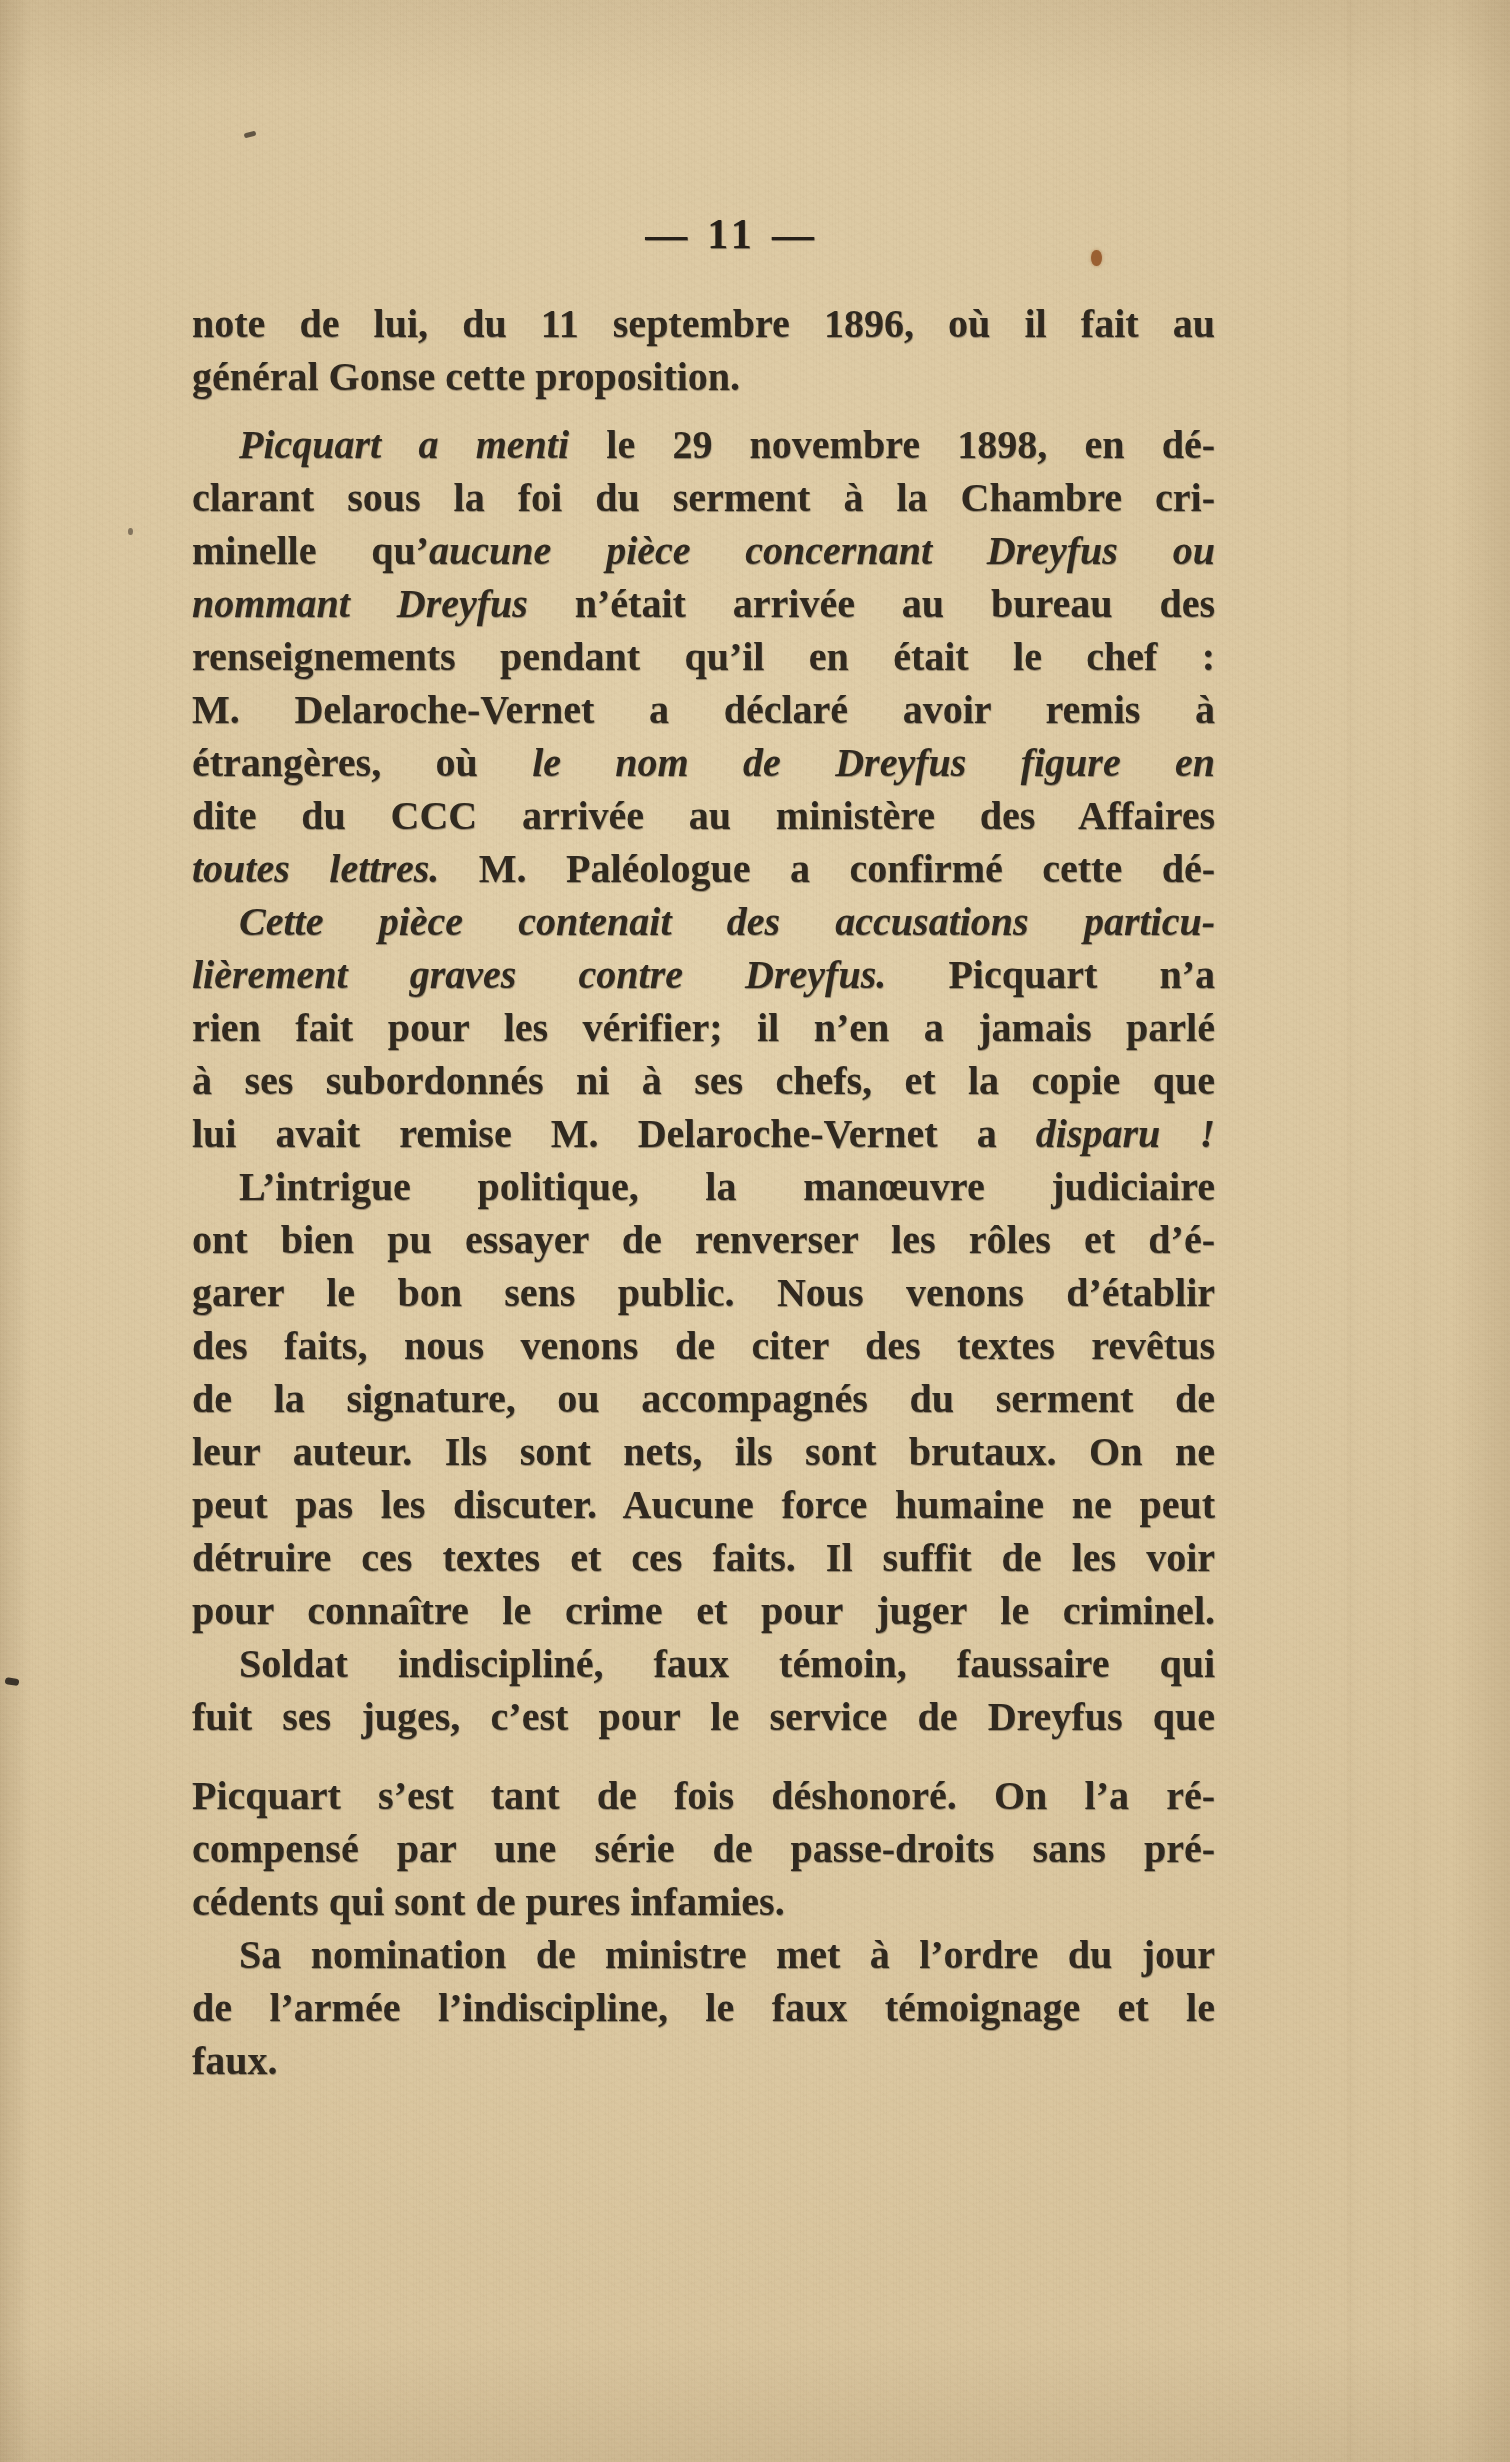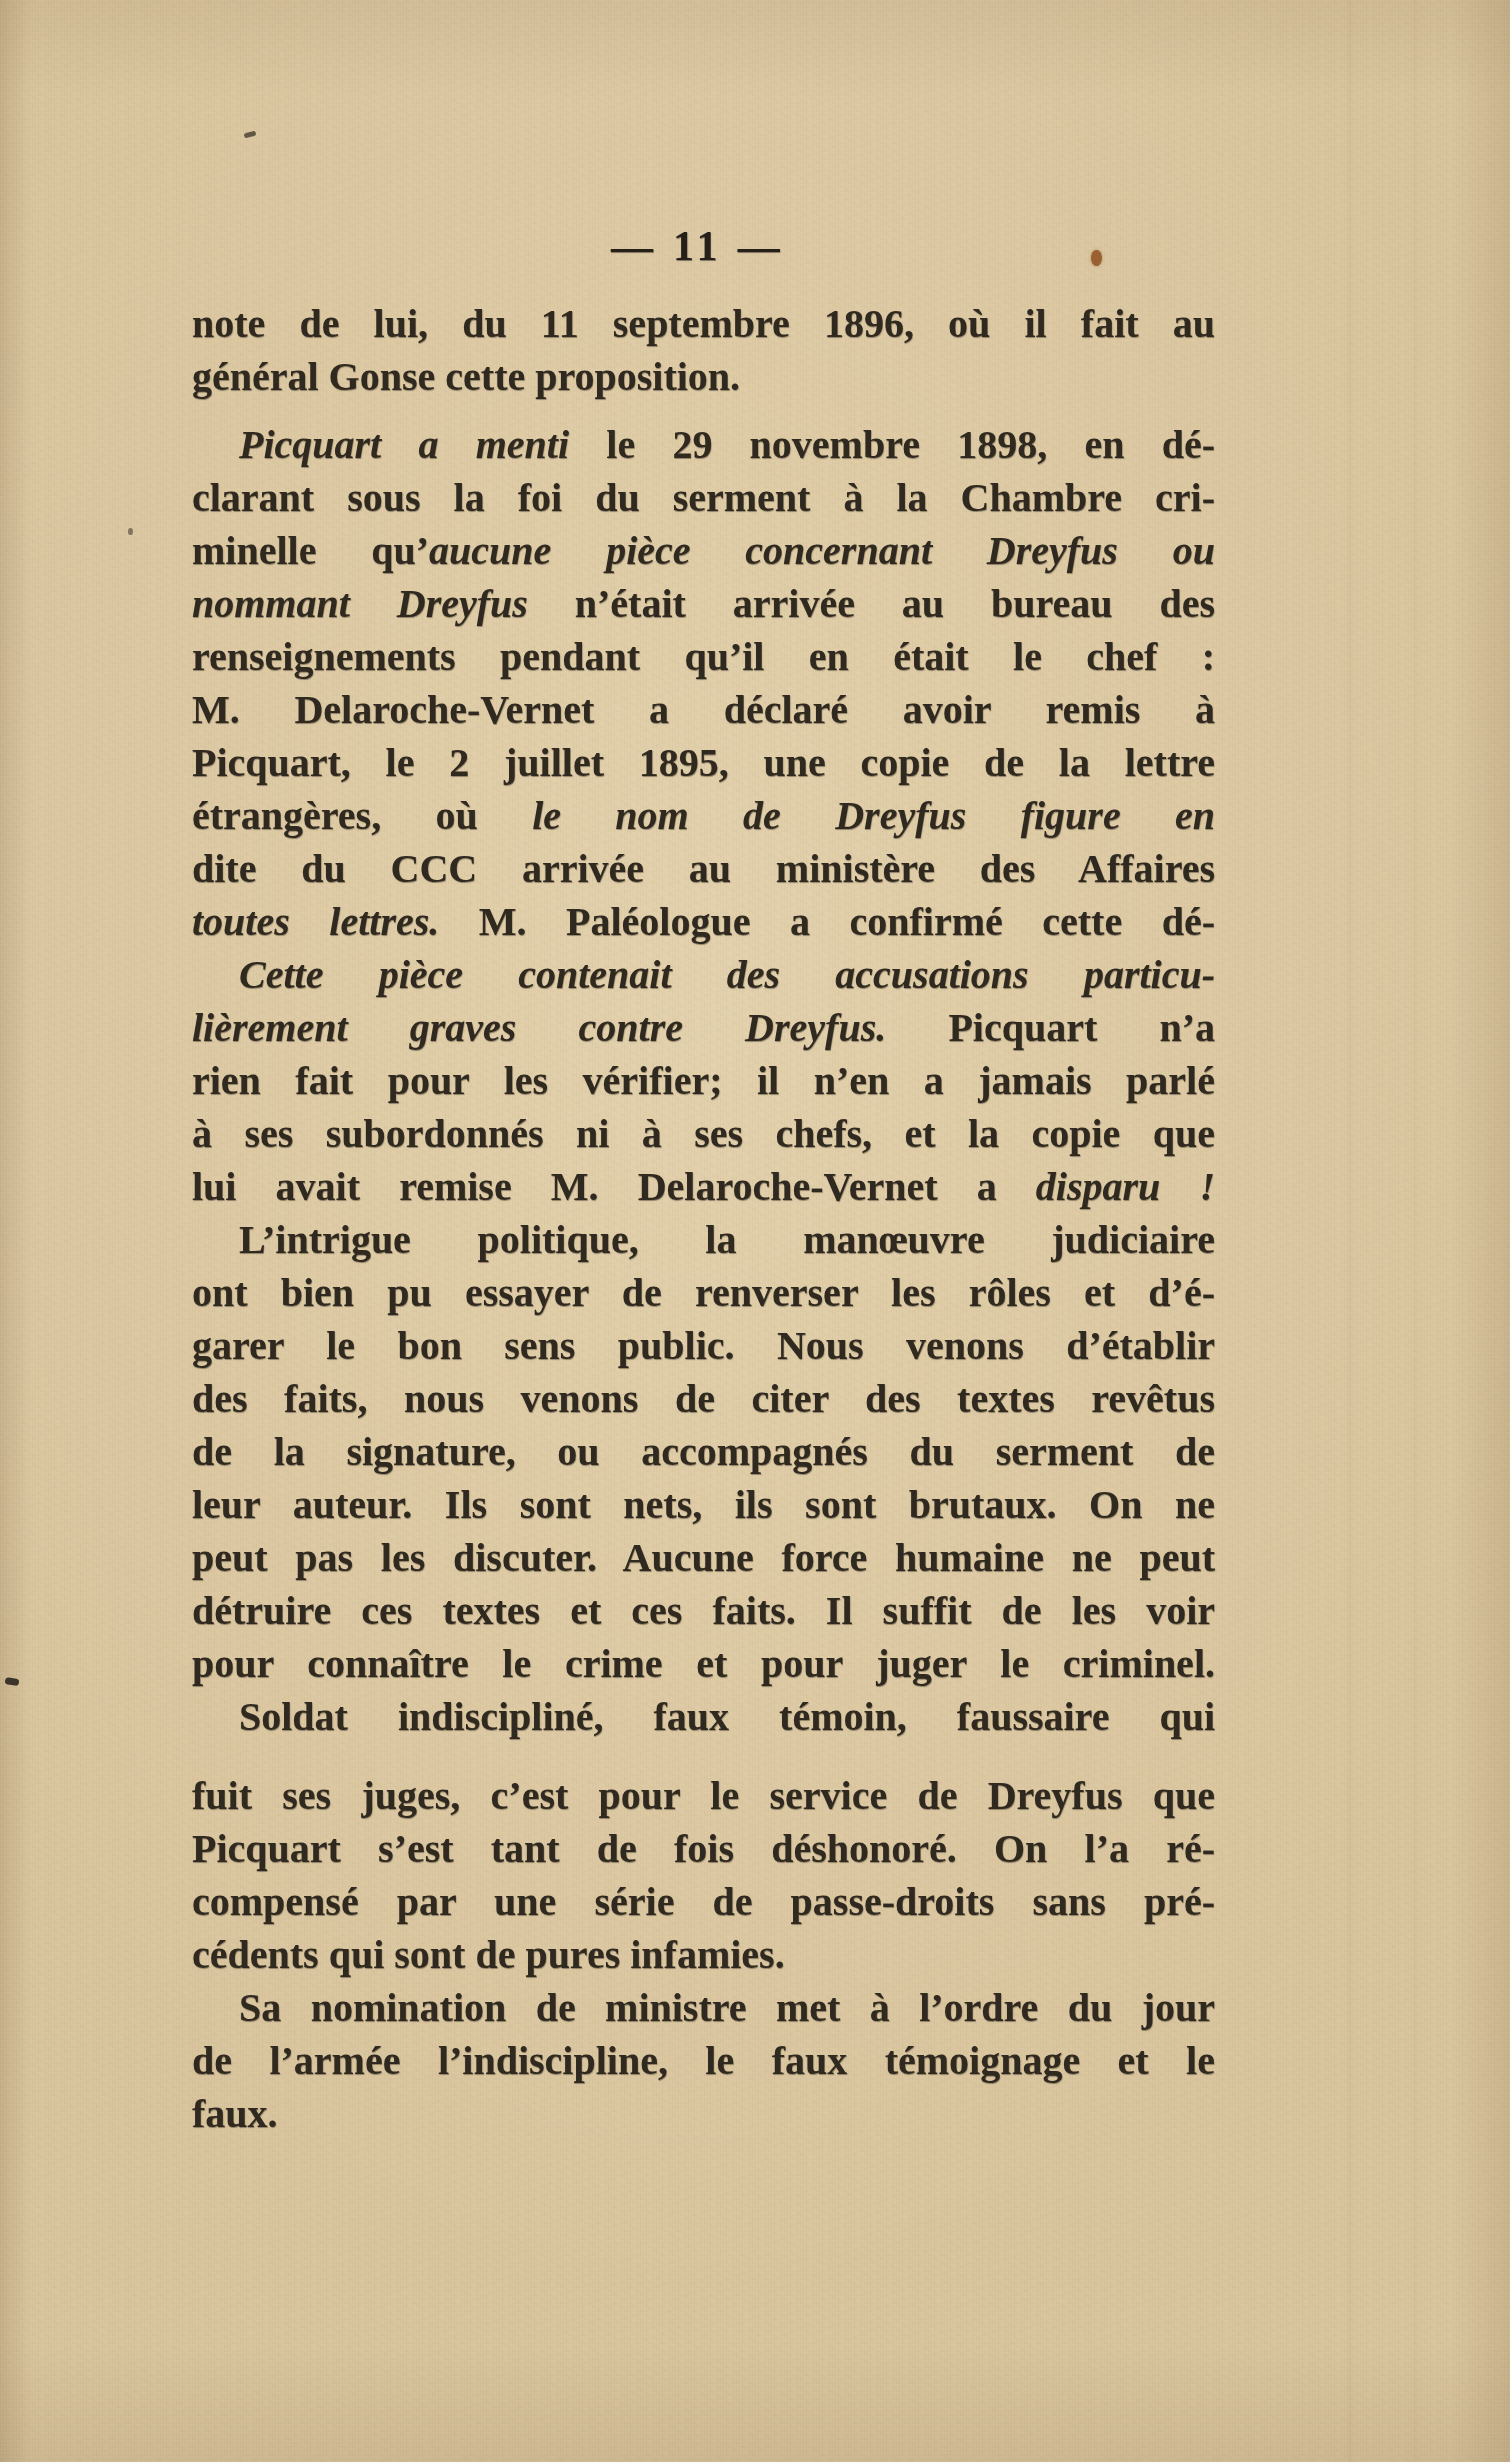--- a/index.html
+++ b/index.html
@@ -20,21 +20,22 @@
   }
   .grain {
     position:absolute; inset:0; pointer-events:none;
     background-image:
       repeating-linear-gradient(90deg, rgba(120,92,58,0.035) 0 0.8px, rgba(0,0,0,0) 0.8px 3.2px),
       repeating-linear-gradient(0deg, rgba(238,220,182,0.055) 0 1.6px, rgba(0,0,0,0) 1.6px 4px),
       repeating-linear-gradient(33deg, rgba(150,120,80,0.025) 0 2.4px, rgba(0,0,0,0) 2.4px 7.3px),
       repeating-linear-gradient(-21deg, rgba(150,120,80,0.02) 0 1.6px, rgba(0,0,0,0) 1.6px 9px);
   }
   .page-number {
-    position:absolute; top:223px; left:611px; width:242px;
+    position:absolute; top:211px; left:611px; width:242px;
+    text-align:center;
     font-size:42px; line-height:47px; font-weight:bold;
     letter-spacing:4.8px;
     color:#262019;
     text-shadow:0.4px 0.6px 0.8px rgba(38,32,25,0.5);
   }
   .body-text {
     position:absolute; top:297px; left:192px; width:1023px;
     font-size:40px; line-height:53px; font-weight:bold;
     color:#30291f;
     text-shadow:0.5px 0.6px 0.9px rgba(50,40,28,0.45);
@@ -61,21 +62,20 @@
 
   <div class="body-text">
       <div class="line"><span>note de lui, du 11 septembre 1896, où il fait au</span></div>
       <div class="line last"><span>général Gonse cette proposition.</span></div>
       <div class="line indent"><em>Picquart a menti</em><span> le 29 novembre 1898, en dé-</span></div>
       <div class="line"><span>clarant sous la foi du serment à la Chambre cri-</span></div>
       <div class="line"><span>minelle qu’</span><em>aucune pièce concernant Dreyfus ou</em></div>
       <div class="line"><em>nommant Dreyfus</em><span> n’était arrivée au bureau des</span></div>
       <div class="line"><span>renseignements pendant qu’il en était le chef :</span></div>
       <div class="line"><span>M. Delaroche-Vernet a déclaré avoir remis à</span></div>
-      <div class="line"><span>Picquart, le 2 juillet 1895, une copie de la lettre</span></div>
       <div class="line"><span>étrangères, où </span><em>le nom de Dreyfus figure en</em></div>
       <div class="line"><span>dite du CCC arrivée au ministère des Affaires</span></div>
       <div class="line"><em>toutes lettres.</em><span> M. Paléologue a confirmé cette dé-</span></div>
       <div class="line indent"><em>Cette pièce contenait des accusations particu-</em></div>
       <div class="line"><em>lièrement graves contre Dreyfus.</em><span> Picquart n’a</span></div>
       <div class="line"><span>rien fait pour les vérifier; il n’en a jamais parlé</span></div>
       <div class="line"><span>à ses subordonnés ni à ses chefs, et la copie que</span></div>
       <div class="line"><span>lui avait remise M. Delaroche-Vernet a </span><em>disparu !</em></div>
       <div class="line indent"><span>L’intrigue politique, la manœuvre judiciaire</span></div>
       <div class="line"><span>ont bien pu essayer de renverser les rôles et d’é-</span></div>

